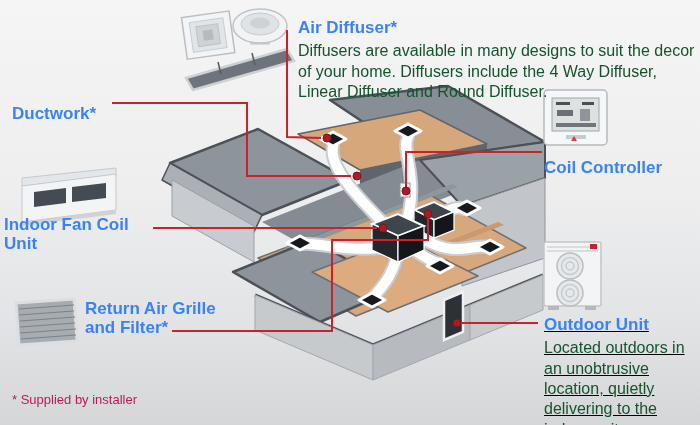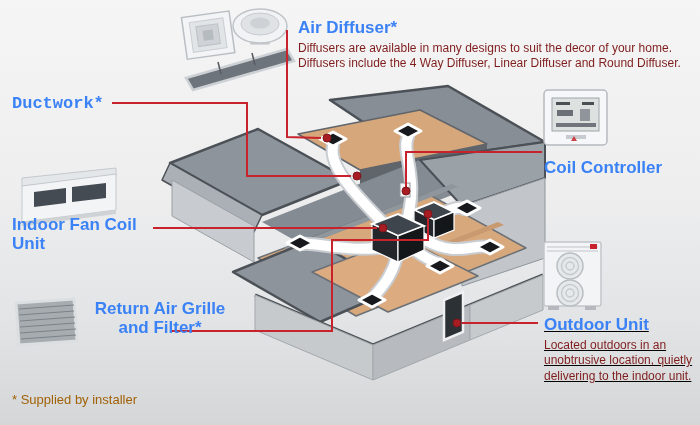--- a/index.html
+++ b/index.html
@@ -7,24 +7,24 @@
     width:700px;height:425px;position:relative;overflow:hidden;
     font-family:"Liberation Sans","DejaVu Sans",sans-serif;
     background:linear-gradient(180deg,#f5f5f5 0%,#eeeeef 45%,#e2e4e5 75%,#d4d6d8 100%);
   }
   .diagram-svg{position:absolute;left:0;top:0;}
   .label{position:absolute;z-index:5;}
   .label h3{
     margin:0;font-size:17px;font-weight:bold;color:#3b82f6;line-height:1.12;letter-spacing:0;
   }
   .label p{
-    margin:4px 0 0 0;font-size:12px;color:#7f1d1d;line-height:1.28;
+    margin:4px 0 0 0;font-size:16px;color:#14532d;line-height:1.28;
   }
   .footnote{
-    position:absolute;left:12px;top:392px;font-size:13px;color:#a16207;z-index:5;
+    position:absolute;left:12px;top:392px;font-size:13px;color:#be185d;z-index:5;
   }
 </style>
 </head>
 <body>
 
 <svg class="diagram-svg" width="700" height="425" viewBox="0 0 700 425">
 
   <g stroke-linejoin="round">
 
     <polygon points="330,100 448,86 545,142 420,160" fill="#878e95" stroke="#4c5157" stroke-width="2.5"></polygon>
@@ -201,29 +201,29 @@
     <circle cx="406" cy="191" r="4"></circle>
     <circle cx="457" cy="323" r="4"></circle>
   </g>
 </svg>
 
 <div class="label" style="left:298px;top:18px;width:400px;">
   <h3>Air Diffuser*</h3>
   <p>Diffusers are available in many designs to suit the decor of your home. Diffusers include the 4 Way Diffuser, Linear Diffuser and Round Diffuser.</p>
 </div>
 
-<div class="label" style="left:12px;top:94px;width:172px;font-family:Liberation Mono, monospace;">
+<div class="label" style="left:12px;top:104px;width:172px;">
   <h3>Ductwork*</h3>
 </div>
 
-<div class="label" style="left:12px;top:215px;width:148px;">
+<div class="label" style="left:4px;top:215px;width:148px;">
   <h3>Indoor Fan Coil Unit</h3>
 </div>
 
-<div class="label" style="left:85px;top:299px;width:150px;text-align:center;">
+<div class="label" style="left:85px;top:299px;width:150px;">
   <h3>Return Air Grille and Filter*</h3>
 </div>
 
 <div class="label" style="left:544px;top:158px;width:152px;">
   <h3>Coil Controller</h3>
 </div>
 
 <div class="label" style="left:544px;top:315px;width:154px;text-decoration:underline;">
   <h3>Outdoor Unit</h3>
   <p>Located outdoors in an unobtrusive location, quietly delivering to the indoor unit.</p>

